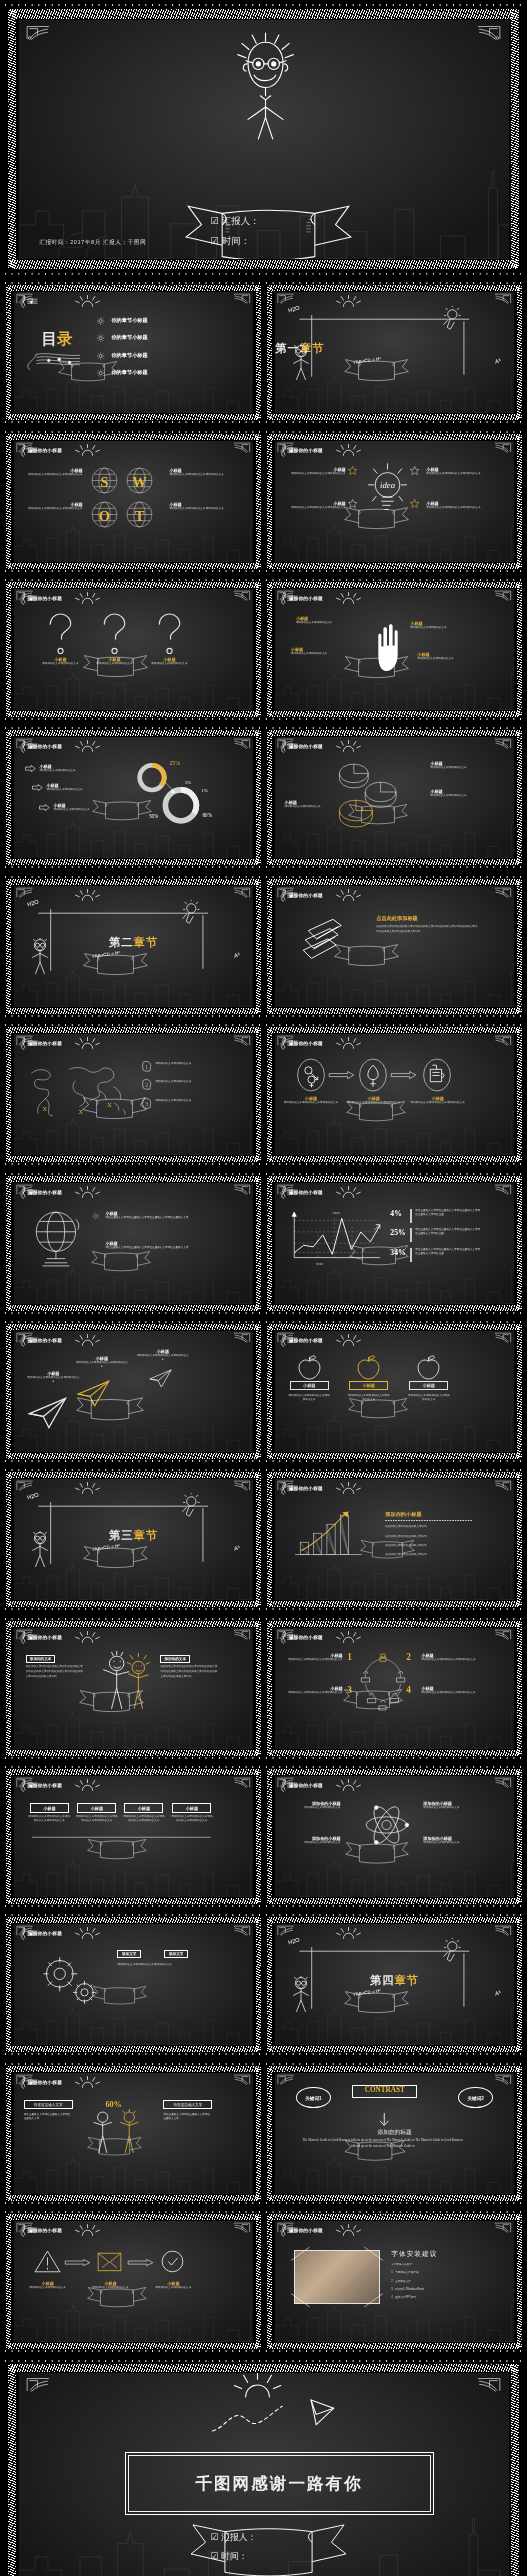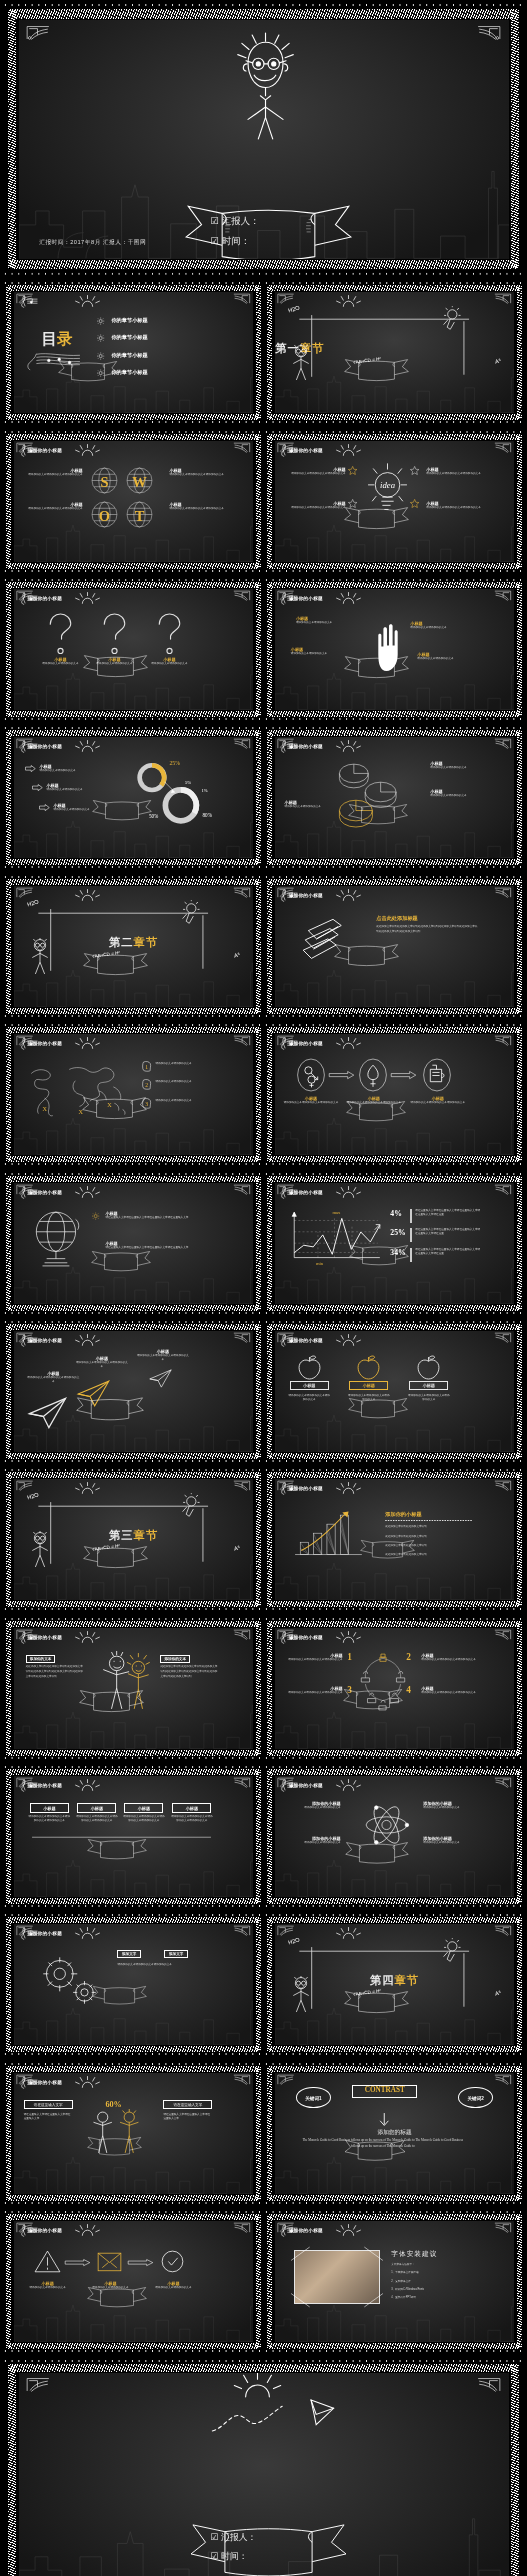--- a/index.html
+++ b/index.html
@@ -2348,20 +2348,23 @@
         <path d="M65 18V2M46 24 38 10M84 24l8-14M34 36 20 30M96 36l14-6"></path>
       </g>
     </svg>
     <svg style="position:absolute;left:191px;top:26px;width:129px;height:36px;" viewBox="0 0 250 70">
       <g fill="none" stroke="#fff" stroke-width="2" stroke-linecap="round">
         <path d="M4 62c20-4 34-30 50-30s22 22 40 14 30-22 46-32" stroke-dasharray="7 6"></path>
         <path d="M196 2l44 16-34 32-4-20z"></path>
           <path d="M196 2l10 28 34 -12"></path>
       </g>
     </svg>
+    <div class="title-box">
+      <h1>千图网感谢一路有你</h1>
+    </div>
     <svg style="position:absolute;left:163px;top:148px;width:173px;height:62px;" viewBox="0 0 336 128">
       <g fill="none" stroke="#fff" stroke-width="2">
         <path d="M78 22 12 8l26 36L8 68l70 16"></path>
           <path d="M258 22 324 8l-26 36 30 24-70 16"></path>
         <path d="M78 22c60-8 120-8 180 0v84c-60 10-120 10-180 0z"></path>
         <path d="M78 22c10 6 10 14 0 22M258 22c-10 6-10 14 0 22"></path>
       </g>
     </svg>
     <div style="position:absolute;left:192px;top:159px;font-size:8.8px;color:#f0f0f0;">
       <span style="margin-right:2.6px;">☑</span><span>汇报人：</span>

